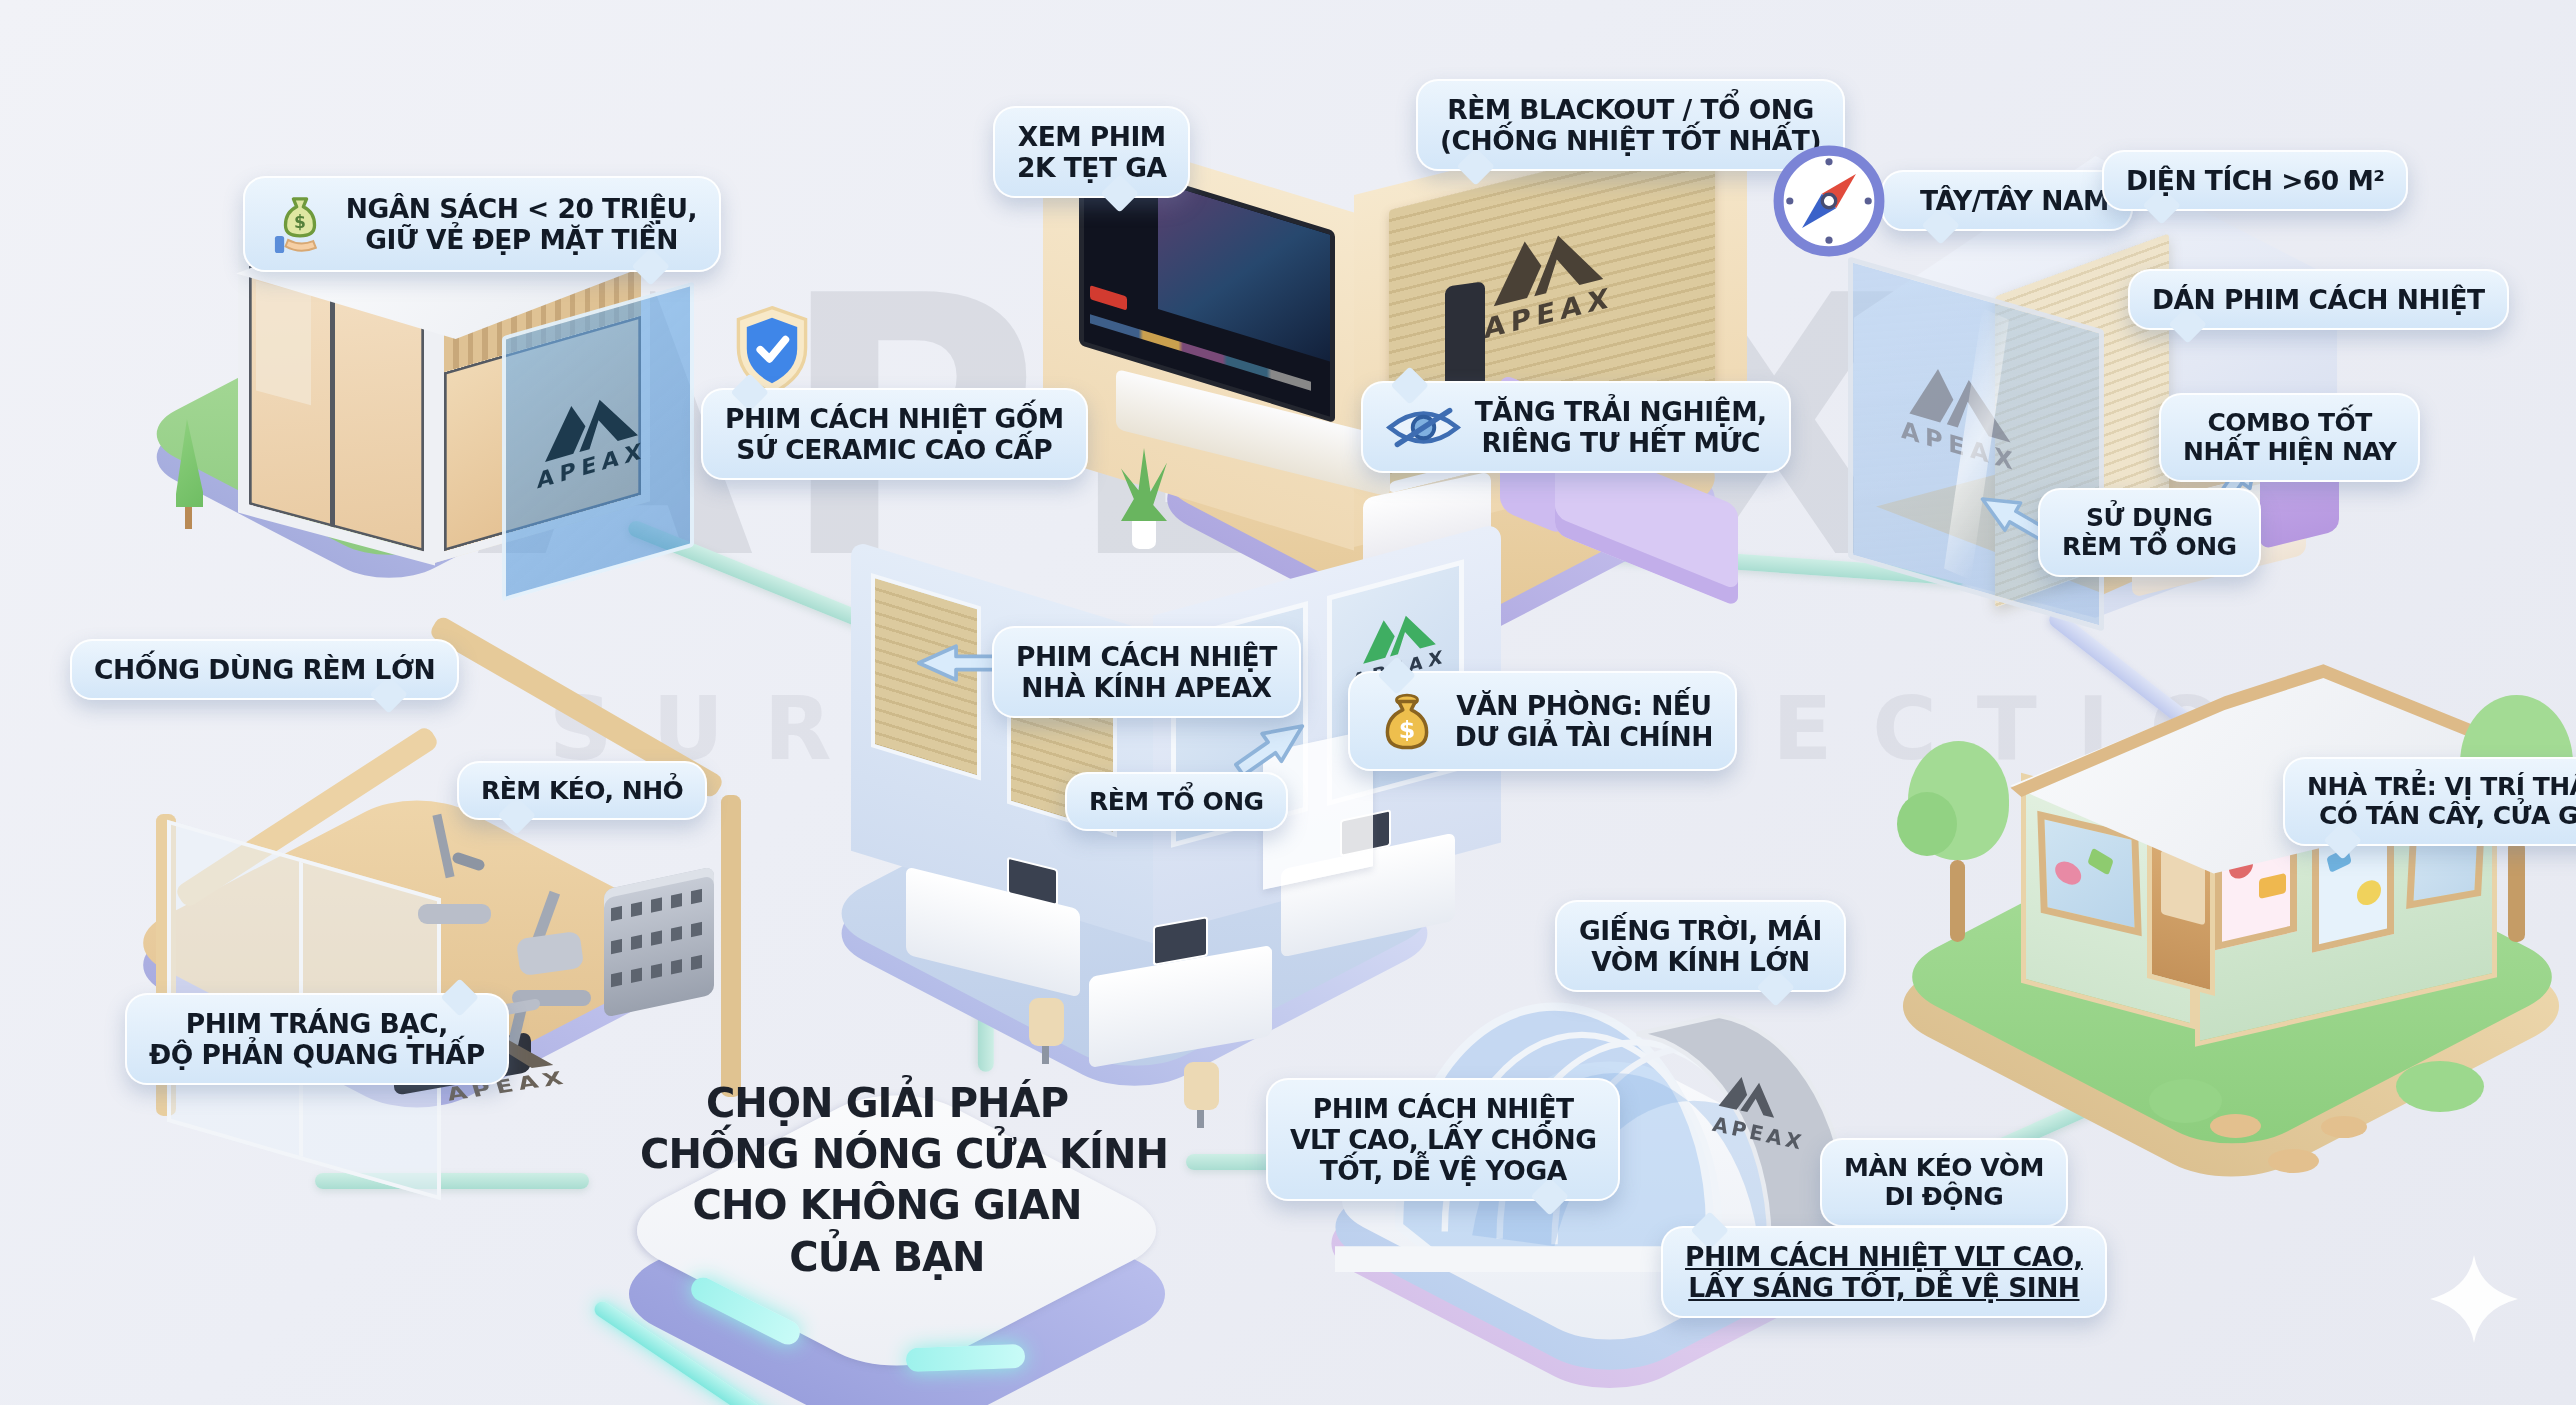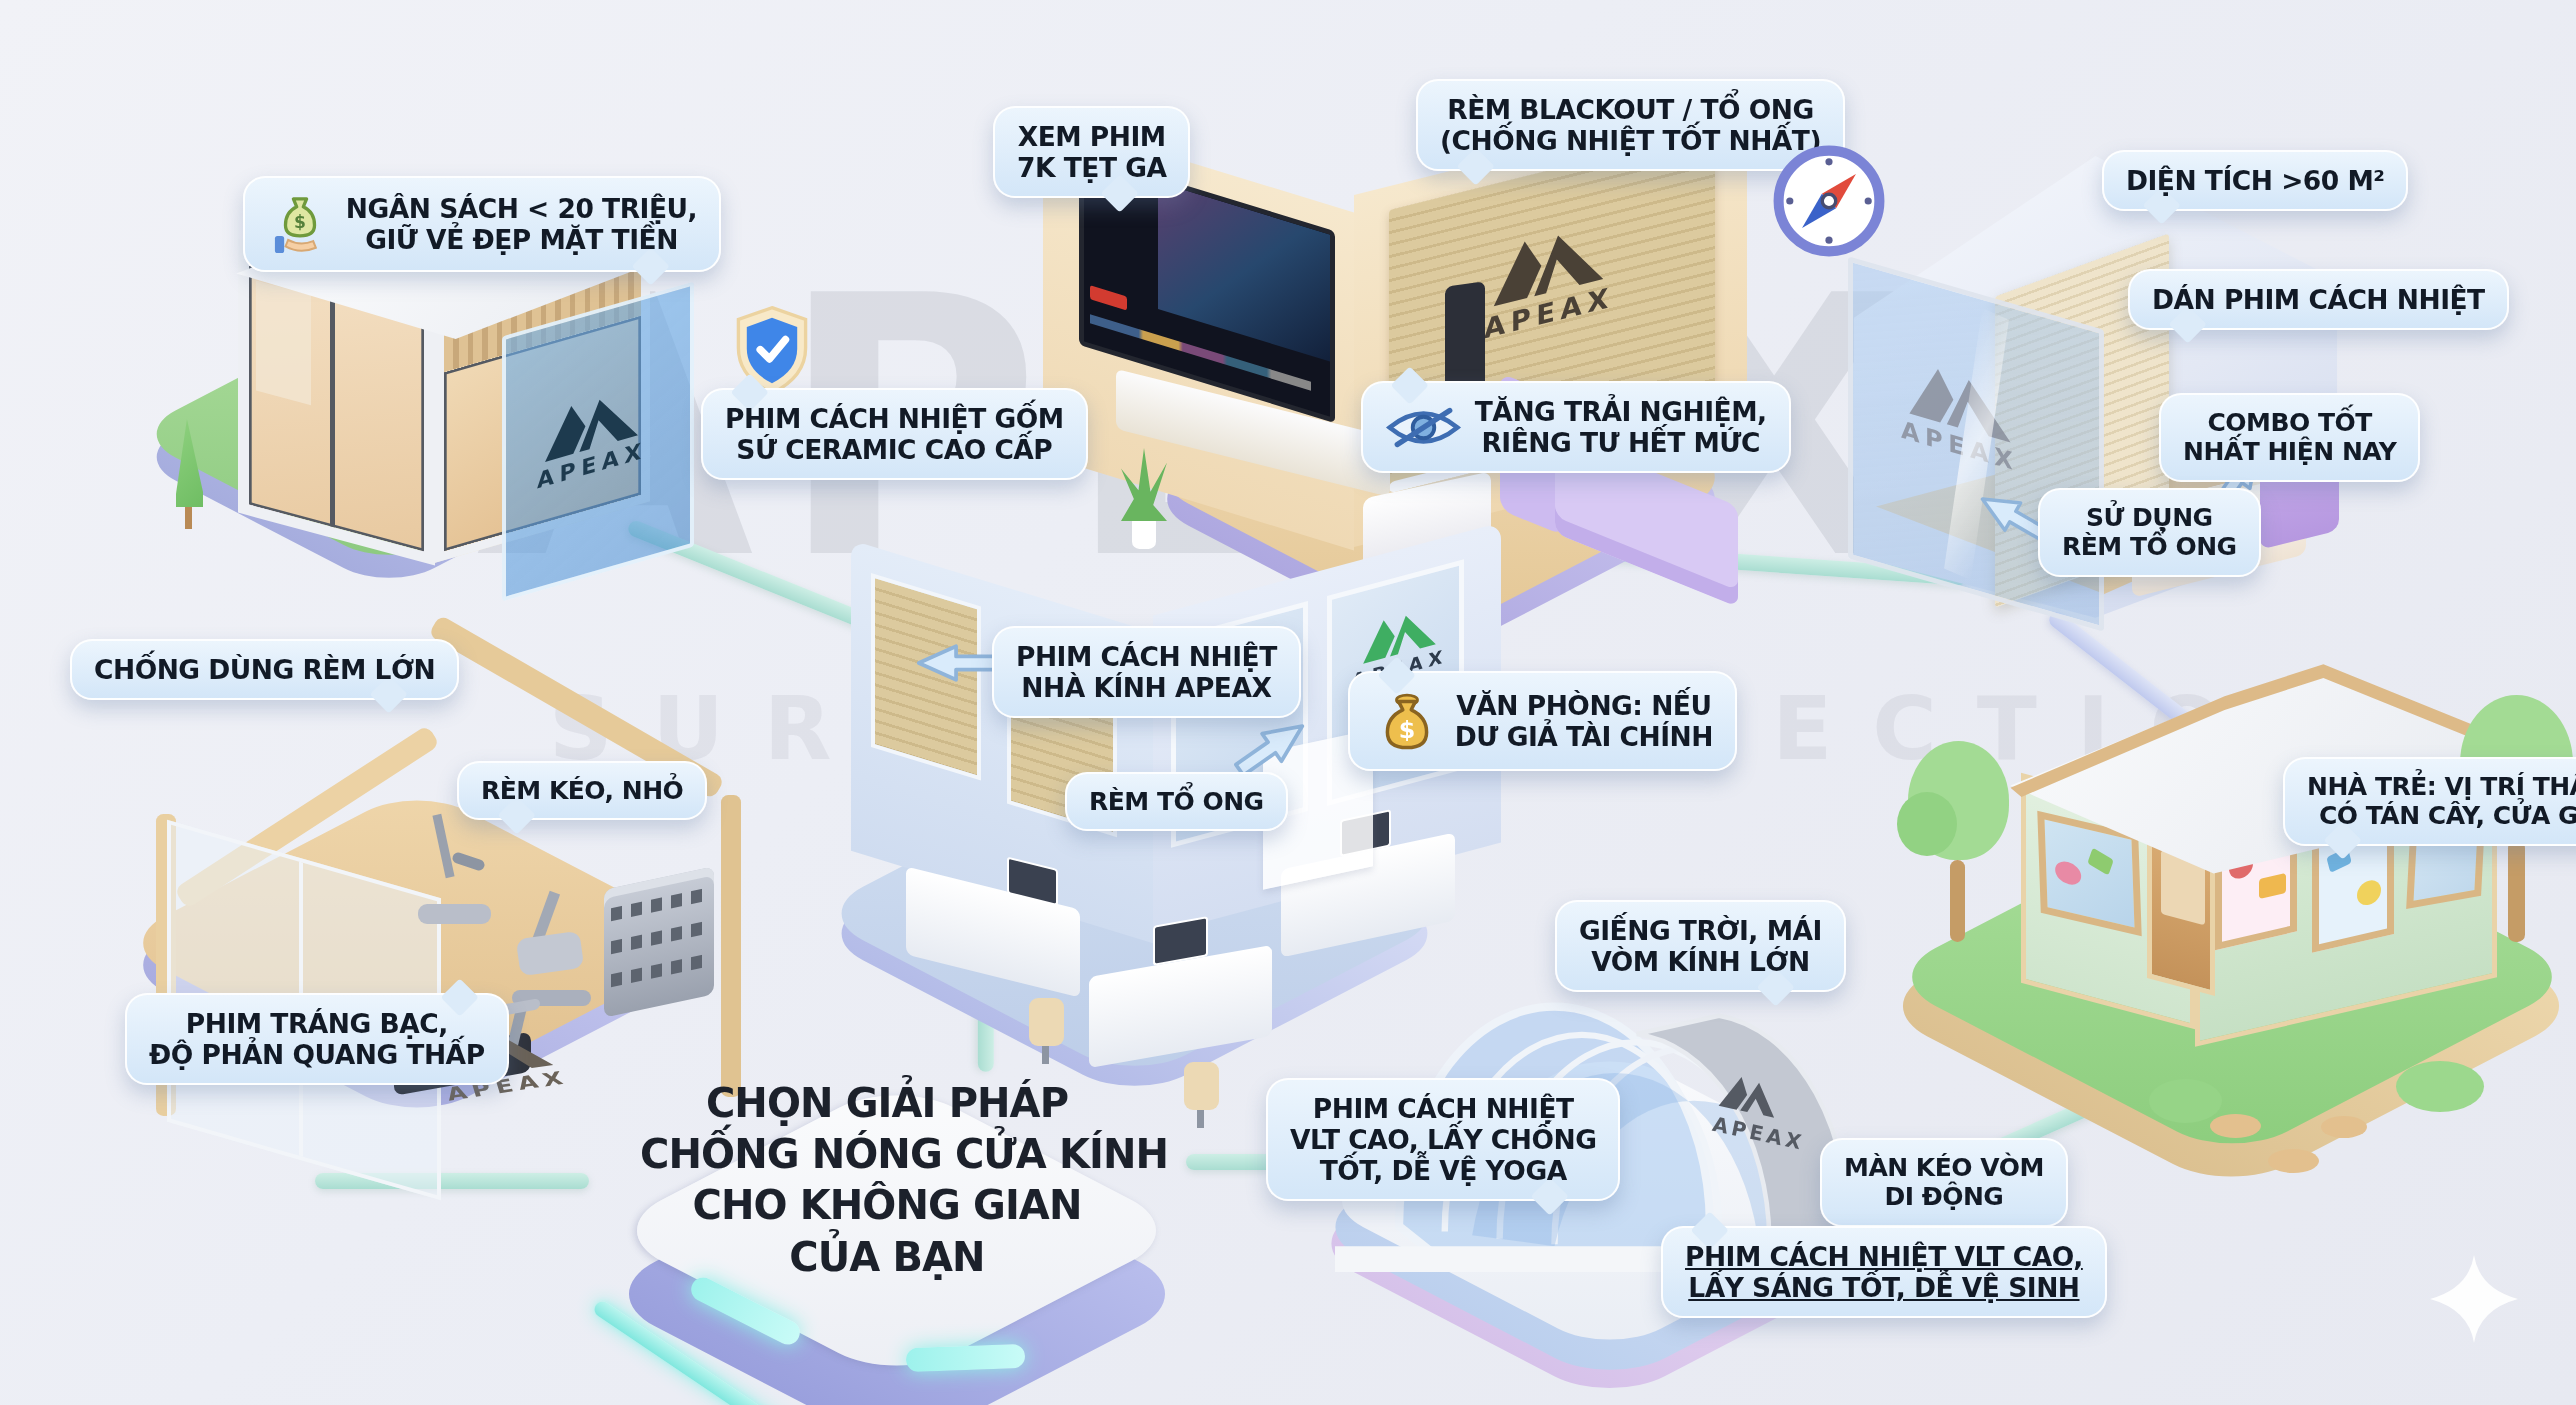--- a/index.html
+++ b/index.html
@@ -374,21 +374,21 @@
   <div class="bubble tail-tl" style="left:701px;top:388px;">
     <div class="txt">
       <span class="ln">PHIM CÁCH NHIỆT GỐM</span>
       <span class="ln">SỨ CERAMIC CAO CẤP</span>
     </div>
   </div>
 
   <div class="bubble tail-br" style="left:993px;top:106px;">
     <div class="txt">
       <span class="ln">XEM PHIM</span>
-      <span class="ln">7K TẸT GA</span>
+      <span class="ln">2K TẸT GA</span>
     </div>
   </div>
 
   <div class="bubble tail-b" style="left:1416px;top:79px;">
     <div class="txt">
       <span class="ln">RÈM BLACKOUT / TỔ ONG</span>
       <span class="ln">(CHỐNG NHIỆT TỐT NHẤT)</span>
     </div>
   </div>
 
@@ -397,20 +397,25 @@
       <path d="M6 30 Q50 -6 94 30 Q50 66 6 30 Z" fill="#eaf3fc" stroke="#3e6db2" stroke-width="6"></path>
       <circle cx="50" cy="30" r="14" fill="#7fb0e0" stroke="#2f5d9e" stroke-width="5"></circle>
       <line x1="16" y1="52" x2="84" y2="8" stroke="#3e6db2" stroke-width="7" stroke-linecap="round"></line>
     </svg>
     <div class="txt">
       <span class="ln">TĂNG TRẢI NGHIỆM,</span>
       <span class="ln">RIÊNG TƯ HẾT MỨC</span>
     </div>
   </div>
 
+  <div class="bubble tail-b" style="left:1881px;top:170px;padding-left:37px;">
+    <div class="txt">
+      <span class="ln">TÂY/TÂY NAM</span>
+    </div>
+  </div>
 
   <div class="bubble tail-b" style="left:2102px;top:150px;">
     <div class="txt">
       <span class="ln">DIỆN TÍCH &gt;60 M²</span>
     </div>
   </div>
 
   <div class="bubble tail-b" style="left:2128px;top:269px;">
     <div class="txt">
       <span class="ln">DÁN PHIM CÁCH NHIỆT</span>

